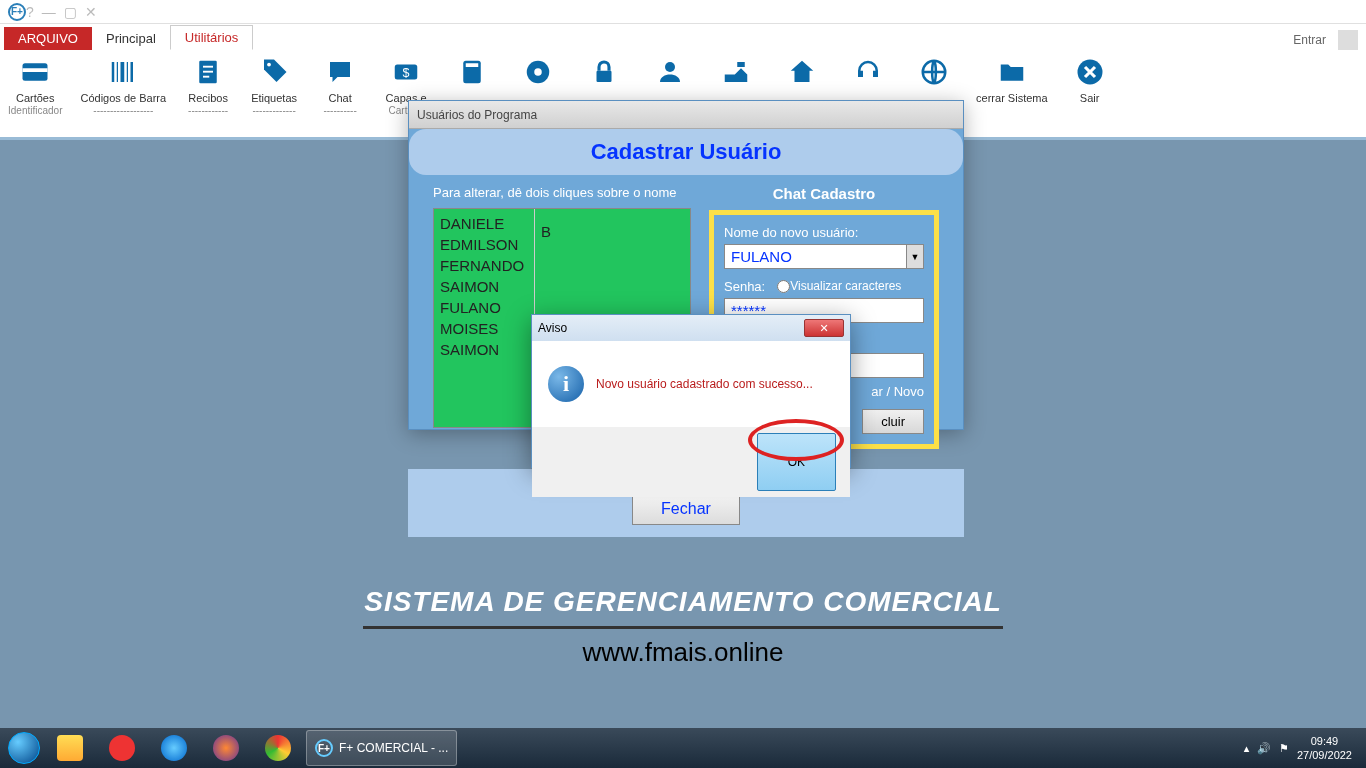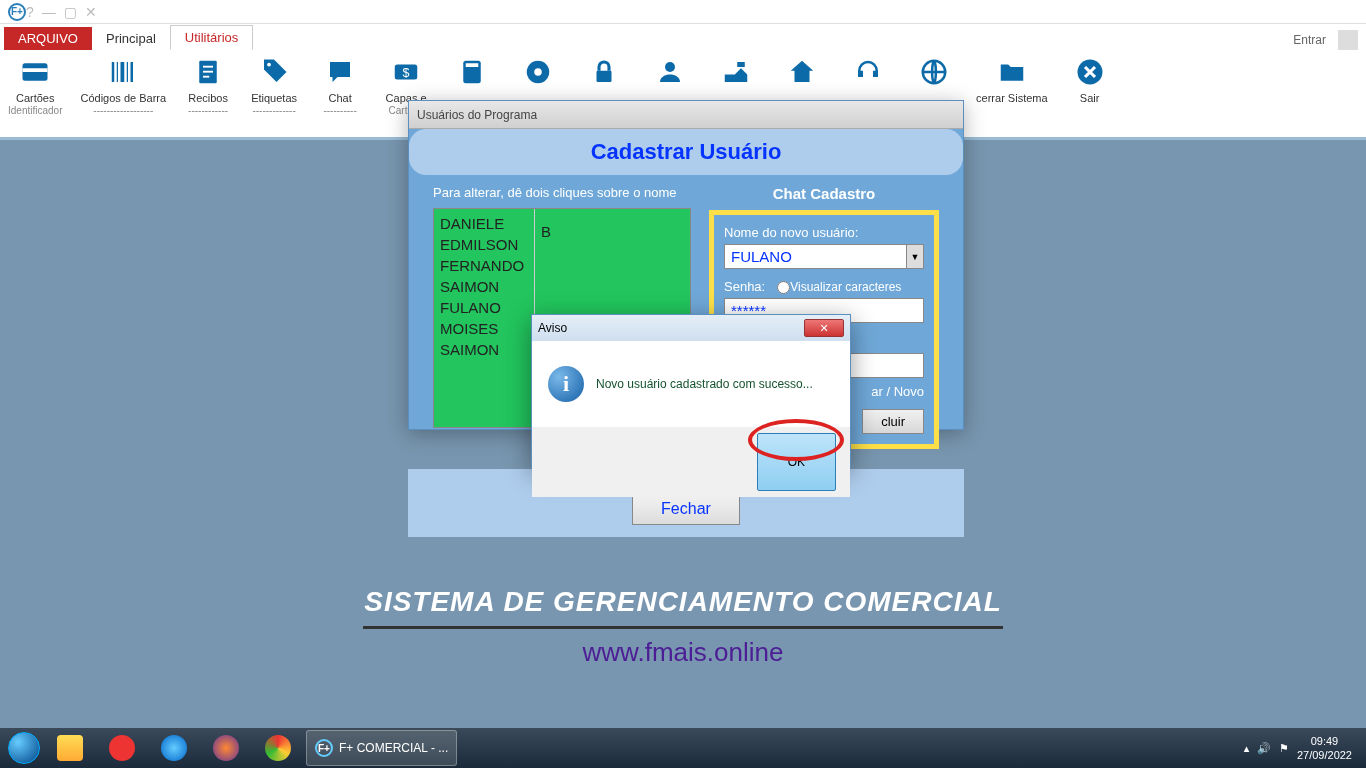--- a/index.html
+++ b/index.html
@@ -25,56 +25,56 @@
     .tool-icon { width: 36px; height: 36px; display: flex; align-items: center; justify-content: center; color: #0c6aa8; margin-bottom: 2px; }
     .tool-icon svg { width: 30px; height: 30px; fill: #0c6aa8; }
     .tool-label { font-size: 11px; color: #333; text-align: center; line-height: 1.2; }
     .tool-sub { font-size: 10px; color: #888; }
     
     
     .content-bg { position: absolute; top: 140px; left: 0; right: 0; bottom: 40px; background: #7896af; }
     .brand-text { position: absolute; bottom: 60px; left: 50%; transform: translateX(-50%); text-align: center; color: #fff; }
     .brand-title { font-size: 28px; font-weight: bold; font-style: italic; letter-spacing: 1px; }
     .brand-divider { width: 640px; height: 3px; background: #333; margin: 8px auto; }
-    .brand-url { font-size: 26px; color: #4c1d95; }
+    .brand-url { font-size: 26px; color: #000000; }
     
     
     .dialog-users { position: absolute; top: 100px; left: 408px; width: 556px; height: 330px; background: #6fa8d8; border: 1px solid #5a8fc0; box-shadow: 0 4px 20px rgba(0,0,0,0.3); }
     .dialog-users-title { height: 28px; background: linear-gradient(#e8e8e8, #d0d0d0); border-bottom: 1px solid #aaa; padding: 4px 8px; font-size: 12px; color: #444; display: flex; align-items: center; }
     .dialog-users-header { text-align: center; font-size: 22px; font-weight: bold; color: #0533ff; background: #aeccec; padding: 10px 0; border-radius: 17px; }
     .dialog-users-body { display: flex; padding: 10px 24px; gap: 18px; }
     .users-left { flex: 1; }
     .users-left-hint { color: #fff; font-size: 13px; margin-bottom: 8px; }
     .users-listbox { background: #22c55e; border: 1px solid #888; height: 220px; display: flex; }
     .users-col1 { width: 100px; padding: 4px; }
     .users-col2 { flex: 1; padding: 4px; border-left: 1px solid #ccc; }
     .users-row { font-size: 15px; color: #222; padding: 2px 2px; }
     .users-right { width: 230px; }
     .users-right-header { color: #fff; font-size: 15px; font-weight: bold; text-align: center; margin-bottom: 8px; }
     .users-form { background: #6fa8d8; border: 5px solid #fde047; padding: 10px; }
     .form-label { color: #fff; font-size: 13px; margin-bottom: 4px; }
     .form-input-wrap { position: relative; margin-bottom: 10px; }
     .form-input { width: 100%; padding: 3px 6px; font-size: 15px; color: #0533ff; border: 1px solid #888; background: #fff; }
     .combo-btn { position: absolute; right: 0; top: 0; width: 18px; height: 100%; background: #ddd; border: 1px solid #888; display: flex; align-items: center; justify-content: center; font-size: 9px; }
-    .form-row { display: flex; align-items: flex-end; gap: 12px; margin-bottom: 4px; }
+    .form-row { display: flex; align-items: flex-start; gap: 12px; margin-bottom: 4px; }
     .form-radio { display: flex; align-items: center; gap: 0; color: #fff; font-size: 12px; }
     .btn-row { display: flex; justify-content: flex-end; gap: 8px; margin-top: 10px; }
     .link-text { color: #fff; font-size: 13px; text-align: right; margin-top: 6px; }
     .btn-excluir { background: linear-gradient(#f0f0f0,#d8d8d8); border: 1px solid #888; padding: 4px 18px; font-size: 13px; }
     .dialog-footer { display: flex; justify-content: center; padding: 24px 0 12px; background: #aeccec; margin: 10px -1px -1px -1px; }
     .btn-fechar { background: linear-gradient(#f4f4f4,#dcdcdc); border: 1px solid #888; padding: 6px 28px; font-size: 16px; color: #0533ff; }
     
     
     .aviso { position: absolute; top: 314px; left: 531px; width: 320px; height: 154px; background: #f0f0f0; border: 1px solid #5a8fc0; box-shadow: 0 6px 24px rgba(0,0,0,0.4); }
     .aviso-title { height: 26px; background: linear-gradient(#e4eef7,#cfdff0); display: flex; align-items: center; padding: 0 6px; font-size: 12px; }
     .aviso-title-text { flex: 1; }
     .aviso-close { background: linear-gradient(#e77,#c33); color: #fff; width: 40px; height: 18px; border: 1px solid #933; text-align: center; font-size: 11px; line-height: 16px; border-radius: 2px; }
     .aviso-body { display: flex; align-items: center; gap: 12px; padding: 18px 16px; background: #fff; height: 86px; }
     .info-icon { width: 36px; height: 36px; border-radius: 50%; background: radial-gradient(circle at 30% 30%, #7ab8e8, #1560a8); color: #fff; font-size: 22px; font-weight: bold; display: flex; align-items: center; justify-content: center; font-family: Georgia, serif; }
-    .aviso-text { font-size: 12px; color: #14532d; }
+    .aviso-text { font-size: 12px; color: #b91c1c; }
     .aviso-footer { display: flex; justify-content: flex-end; padding: 6px 14px; background: #f0f0f0; }
     .btn-ok { background: linear-gradient(#bde4fa,#8fcef2); border: 1px solid #2b7fb8; padding: 21px 30px; font-size: 12px; border-radius: 2px; }
     .highlight-ring { position: absolute; top: 419px; left: 748px; width: 96px; height: 42px; border: 4px solid #d22; border-radius: 50%; pointer-events: none; }
     
     
     .taskbar { position: absolute; bottom: 0; left: 0; right: 0; height: 40px; background: linear-gradient(#3a4a5a,#1a2a3a); display: flex; align-items: center; padding: 0 4px; }
     .start-btn { width: 40px; height: 36px; display: flex; align-items: center; justify-content: center; }
     .start-orb { width: 32px; height: 32px; border-radius: 50%; background: radial-gradient(circle at 30% 30%, #6cf, #048); border: 1px solid #0af; }
     .task-item { width: 48px; height: 36px; display: flex; align-items: center; justify-content: center; margin: 0 2px; }
     .task-item.active { background: rgba(255,255,255,0.15); border: 1px solid rgba(255,255,255,0.3); border-radius: 3px; padding: 0 8px; width: auto; }

